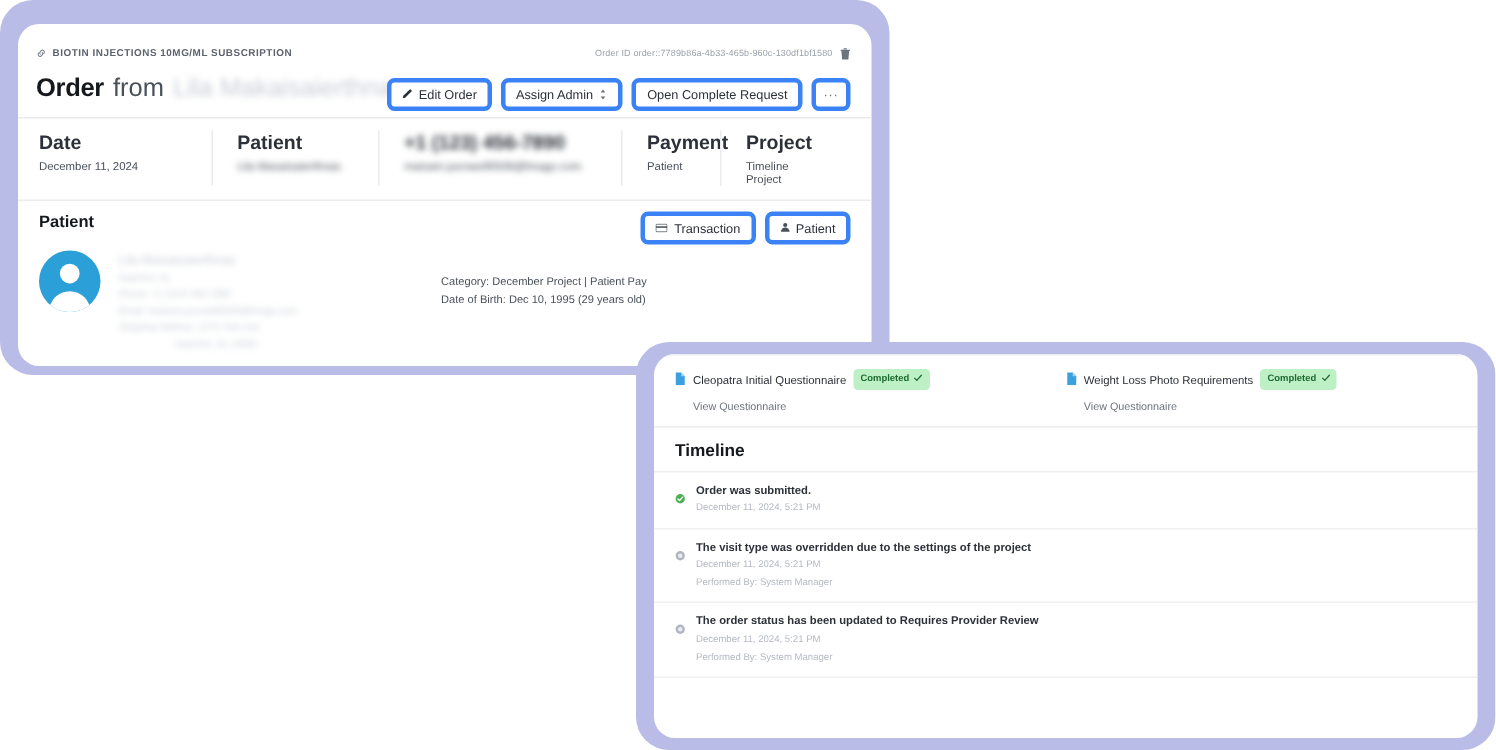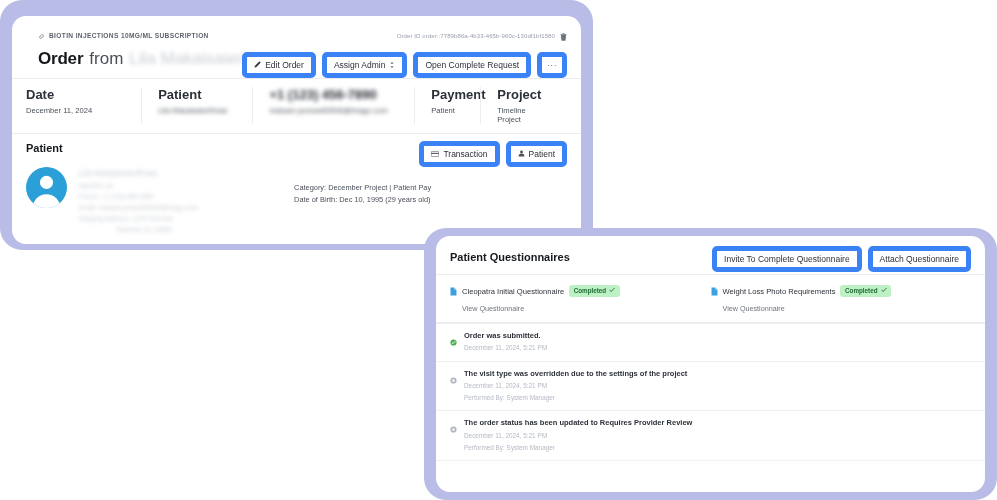--- a/index.html
+++ b/index.html
@@ -26,34 +26,34 @@
     background: #ffffff;
     border-radius: 14px;
     overflow: hidden;
   }
   #card-order { left: 12px; top: 16px; width: 569px; height: 228px; }
   #card-quest { left: 436px; top: 236px; width: 549px; height: 256px; }
   .blurred    { color: #c9ced6; filter: blur(2.3px); user-select: none; }
 
   .btn {
     display: inline-flex; align-items: center; gap: 4px;
-    border: 5px solid #3b82f6;
+    border: 3px solid #3b82f6;
     background: #fff;
     border-radius: 5px;
     font-size: 8.5px;
     color: #2c3038;
     padding: 3.5px 7px;
     line-height: 1;
     white-space: nowrap;
     font-family: "Liberation Sans", sans-serif;
   }
   .btn svg { display: block; }
 
   
-  #card-order .head { padding: 10px 14px 0 26px; }
+  #card-order .head { padding: 10px 14px 0 12px; }
   .sub-line { display: flex; align-items: center; gap: 4px; }
   .sub-line .sub-txt {
     font-size: 6.6px; font-weight: bold; letter-spacing: .35px;
     color: #5d636e; text-transform: uppercase;
   }
   .order-id-wrap {
     position: absolute; right: 14px; top: 11px;
     display: flex; align-items: center; gap: 5px;
   }
   .order-id { font-size: 6px; color: #9aa0ab; letter-spacing: .1px; }
@@ -309,31 +309,20 @@
         </button>
       </div>
     </div>
 
   </div>
 
   <div class="frame" id="frame-quest"></div>
 
   <div class="card" id="card-quest">
 
-    <div class="q-head">
-      <span class="q-title">Patient Questionnaires</span>
-      <div class="q-actions">
-        <button class="btn">
-          <span>Invite To Complete Questionnaire</span>
-        </button>
-        <button class="btn">
-          <span>Attach Questionnaire</span>
-        </button>
-      </div>
-    </div>
 
     <div class="divider"></div>
 
     <div class="q-list">
       <div class="q-item">
         <div class="q-item-top">
           <span>
             <svg width="7" height="9" viewBox="0 0 10 13">
                 <path d="M.7.6h5.2L9.3 4v8.4H.7Z" fill="#3b9fe0"></path>
                 <path d="M5.9.6 9.3 4H5.9Z" fill="#9ed4f2"></path>
@@ -369,20 +358,23 @@
                 </svg>
             </span>
           </span>
         </div>
         <div class="q-link">View Questionnaire</div>
       </div>
     </div>
 
     <div class="divider"></div>
 
+    <div class="t-head">
+      <span class="t-title">Timeline</span>
+    </div>
 
     <div class="tl-item">
       <span class="tl-dot">
         <svg width="7" height="7" viewBox="0 0 12 12">
             <circle cx="6" cy="6" r="5.3" fill="#4caf50"></circle>
             <path d="M3.3 6.2 5.2 8 8.8 4.1" fill="none" stroke="#fff" stroke-width="1.5" stroke-linecap="round" stroke-linejoin="round"></path>
           </svg>
       </span>
       <div>
         <div class="tl-txt">Order was submitted.</div>

